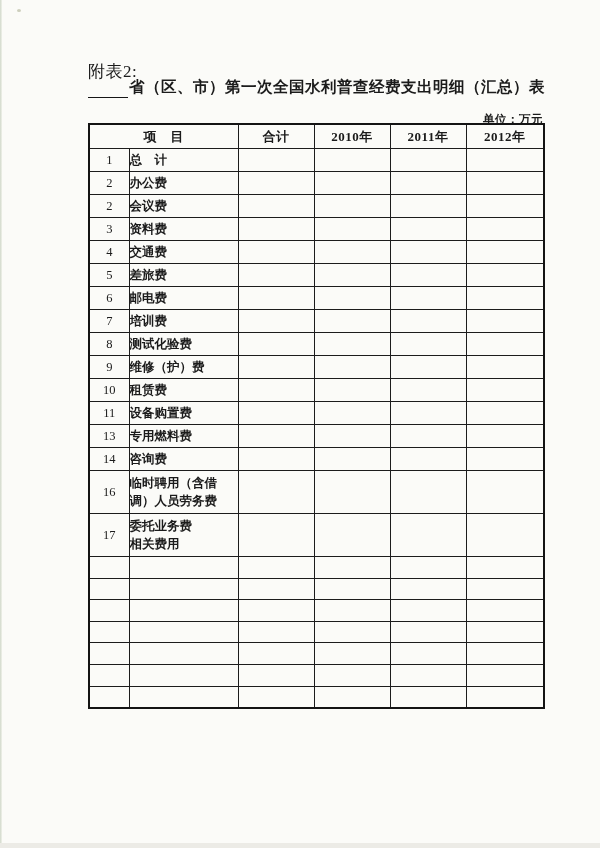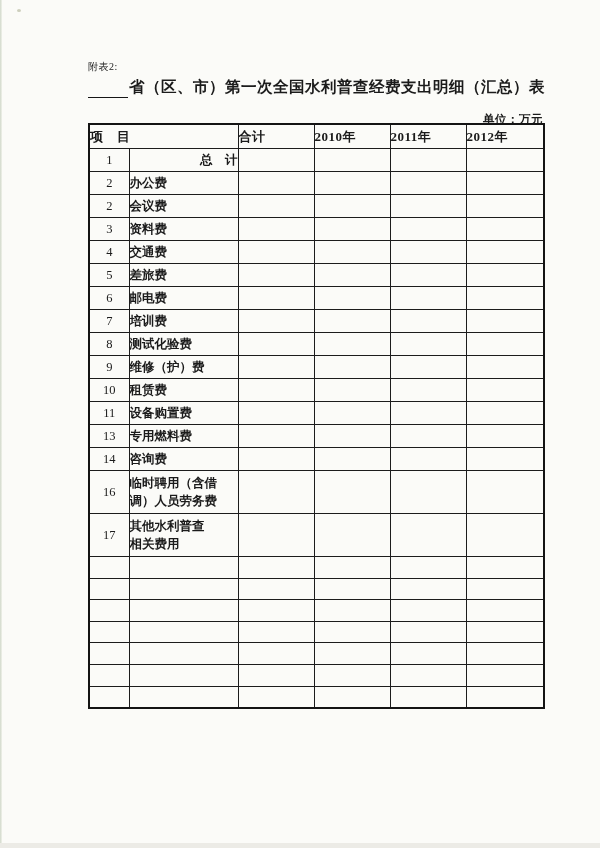--- a/index.html
+++ b/index.html
@@ -33,21 +33,21 @@
     position: absolute;
     left: 17px; top: 9px;
     width: 4px; height: 3px;
     background: #c2c4ae;
     border-radius: 50%;
     opacity: 0.8;
   }
   .attach-label {
     position: absolute;
     left: 88px; top: 60px;
-    font-size: 10px;
+    font-size: 17px;
     font-weight: 500;
     letter-spacing: 0.5px;
   }
   .title-row {
     position: absolute;
     left: 88px; top: 77px;
     width: 457px;
     display: flex;
     justify-content: center;
     align-items: flex-end;
@@ -81,39 +81,39 @@
   }
   .main-table th, .main-table td {
     border: 1px solid #1c1c1c;
     padding: 0;
     overflow: hidden;
   }
   .main-table th {
     height: 23px;
     font-size: 13px;
     font-weight: 700;
-    text-align: left;
+    text-align: center;
     letter-spacing: 0.5px;
   }
   .main-table td {
     height: 22px;
     font-size: 12.5px;
   }
   td.no-cell {
     text-align: center;
     font-weight: 400;
     font-size: 12.5px;
   }
   td.item-cell {
     font-weight: 700;
     white-space: pre-line;
     line-height: 1.45;
   }
   td.item-cell.center {
-    text-align: right;
+    text-align: left;
     padding-left: 0;
     margin-left: 8px;
   }
   tr.tall td { height: 42px; }
   tr.blank-row td { height: 20.6px; }
   td.value-cell { background: transparent; }
 </style>
 </head>
 <body>
 
@@ -265,21 +265,21 @@
         <td class="no-cell">16</td>
         <td class="item-cell">临时聘用（含借
 调）人员劳务费</td>
         <td class="value-cell"></td>
         <td class="value-cell"></td>
         <td class="value-cell"></td>
         <td class="value-cell"></td>
       </tr>
       <tr class="tall">
         <td class="no-cell">17</td>
-        <td class="item-cell">其他水利普查
+        <td class="item-cell">委托业务费
 相关费用</td>
         <td class="value-cell"></td>
         <td class="value-cell"></td>
         <td class="value-cell"></td>
         <td class="value-cell"></td>
       </tr>
       <tr class="blank-row">
         <td class="no-cell"></td>
         <td class="item-cell"></td>
         <td class="value-cell"></td>

